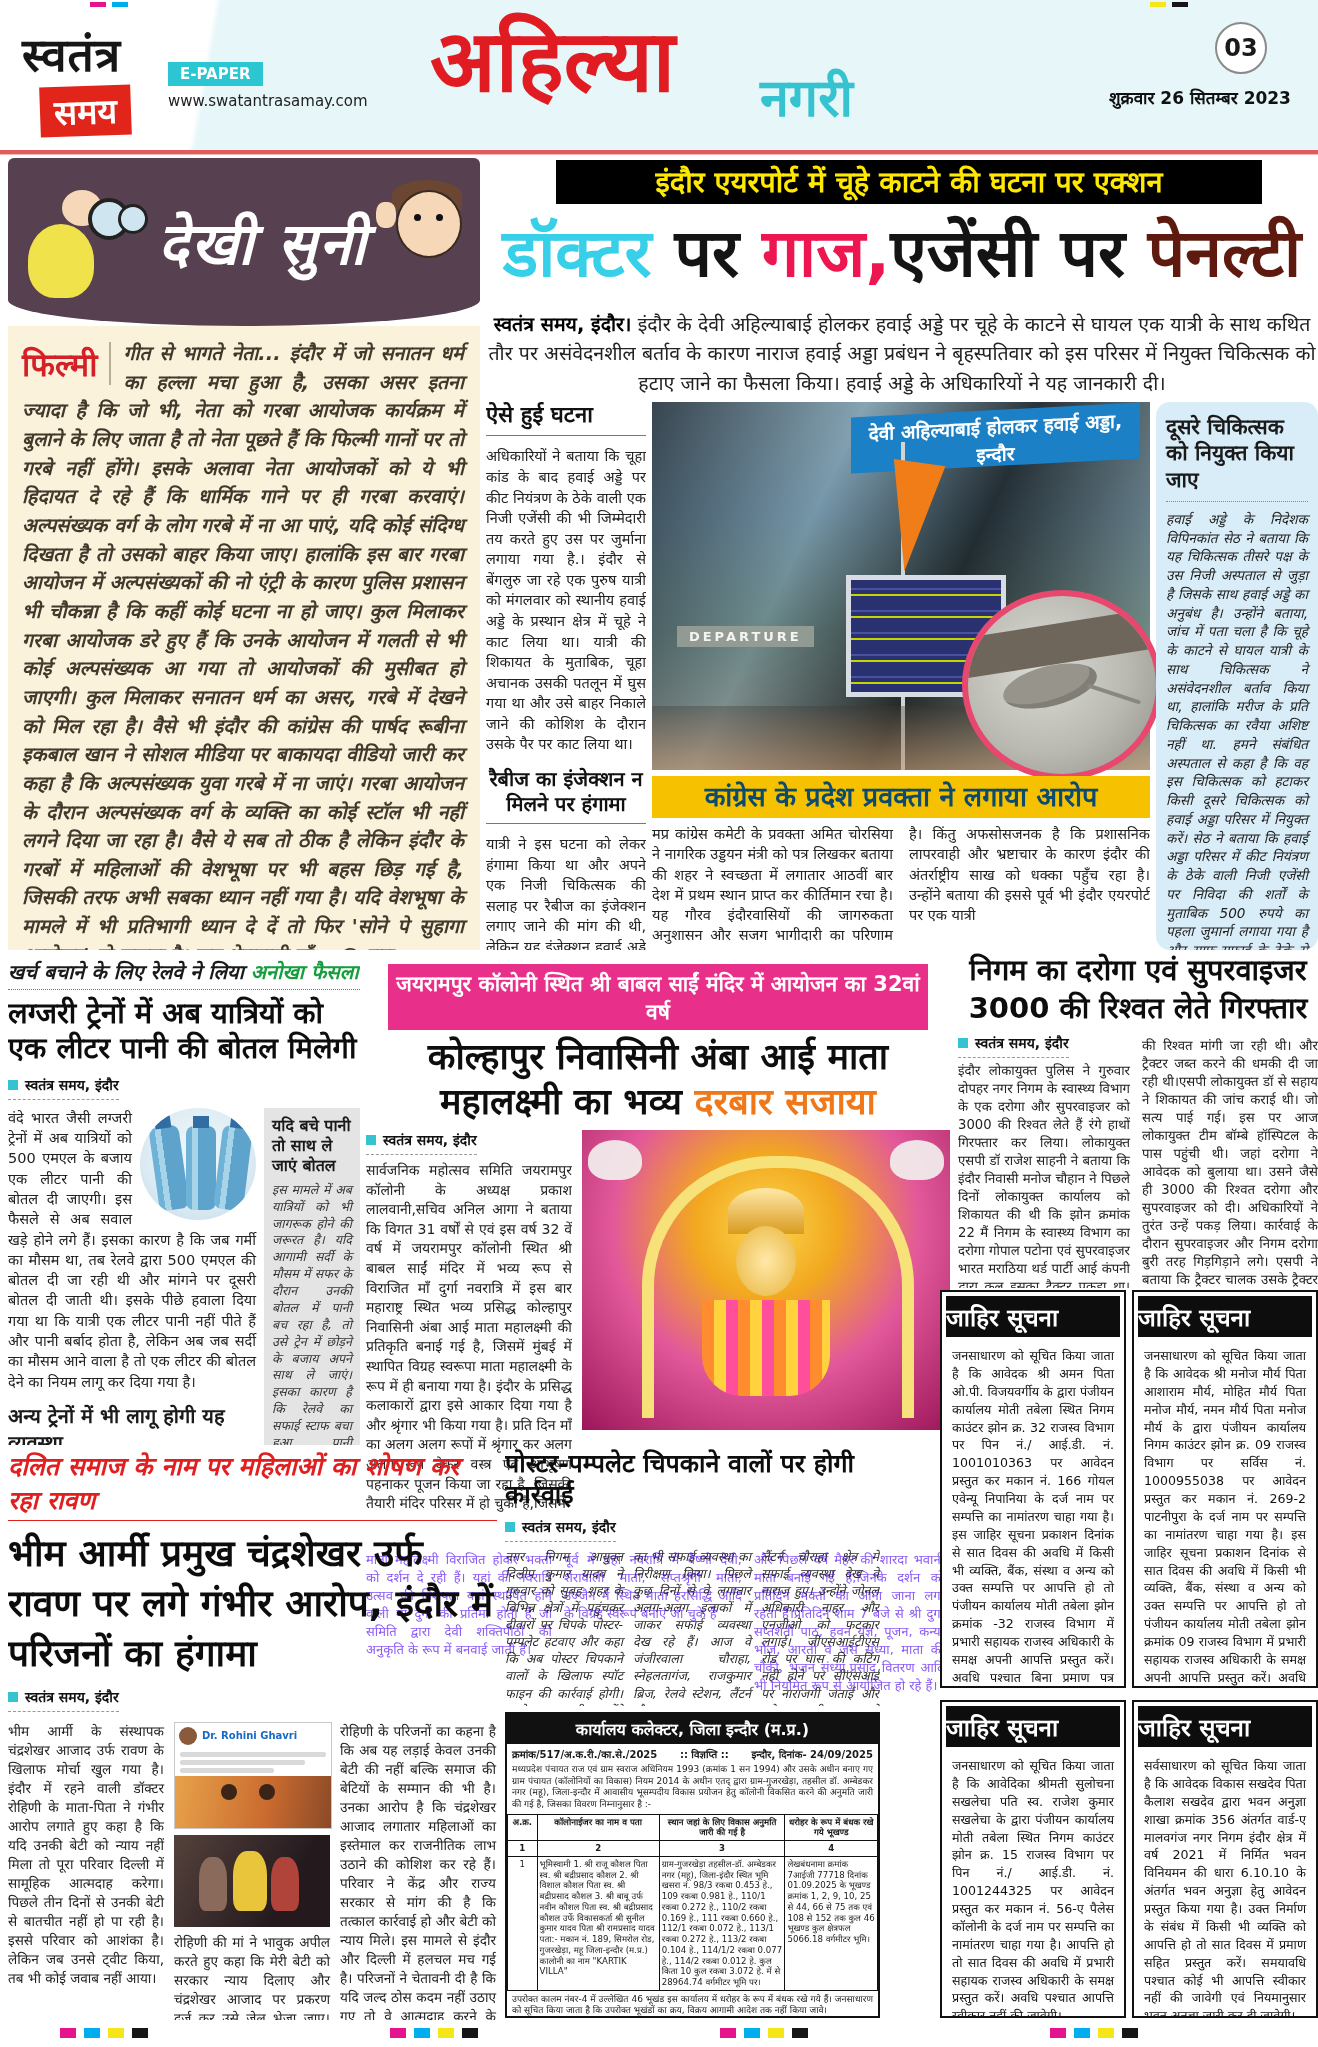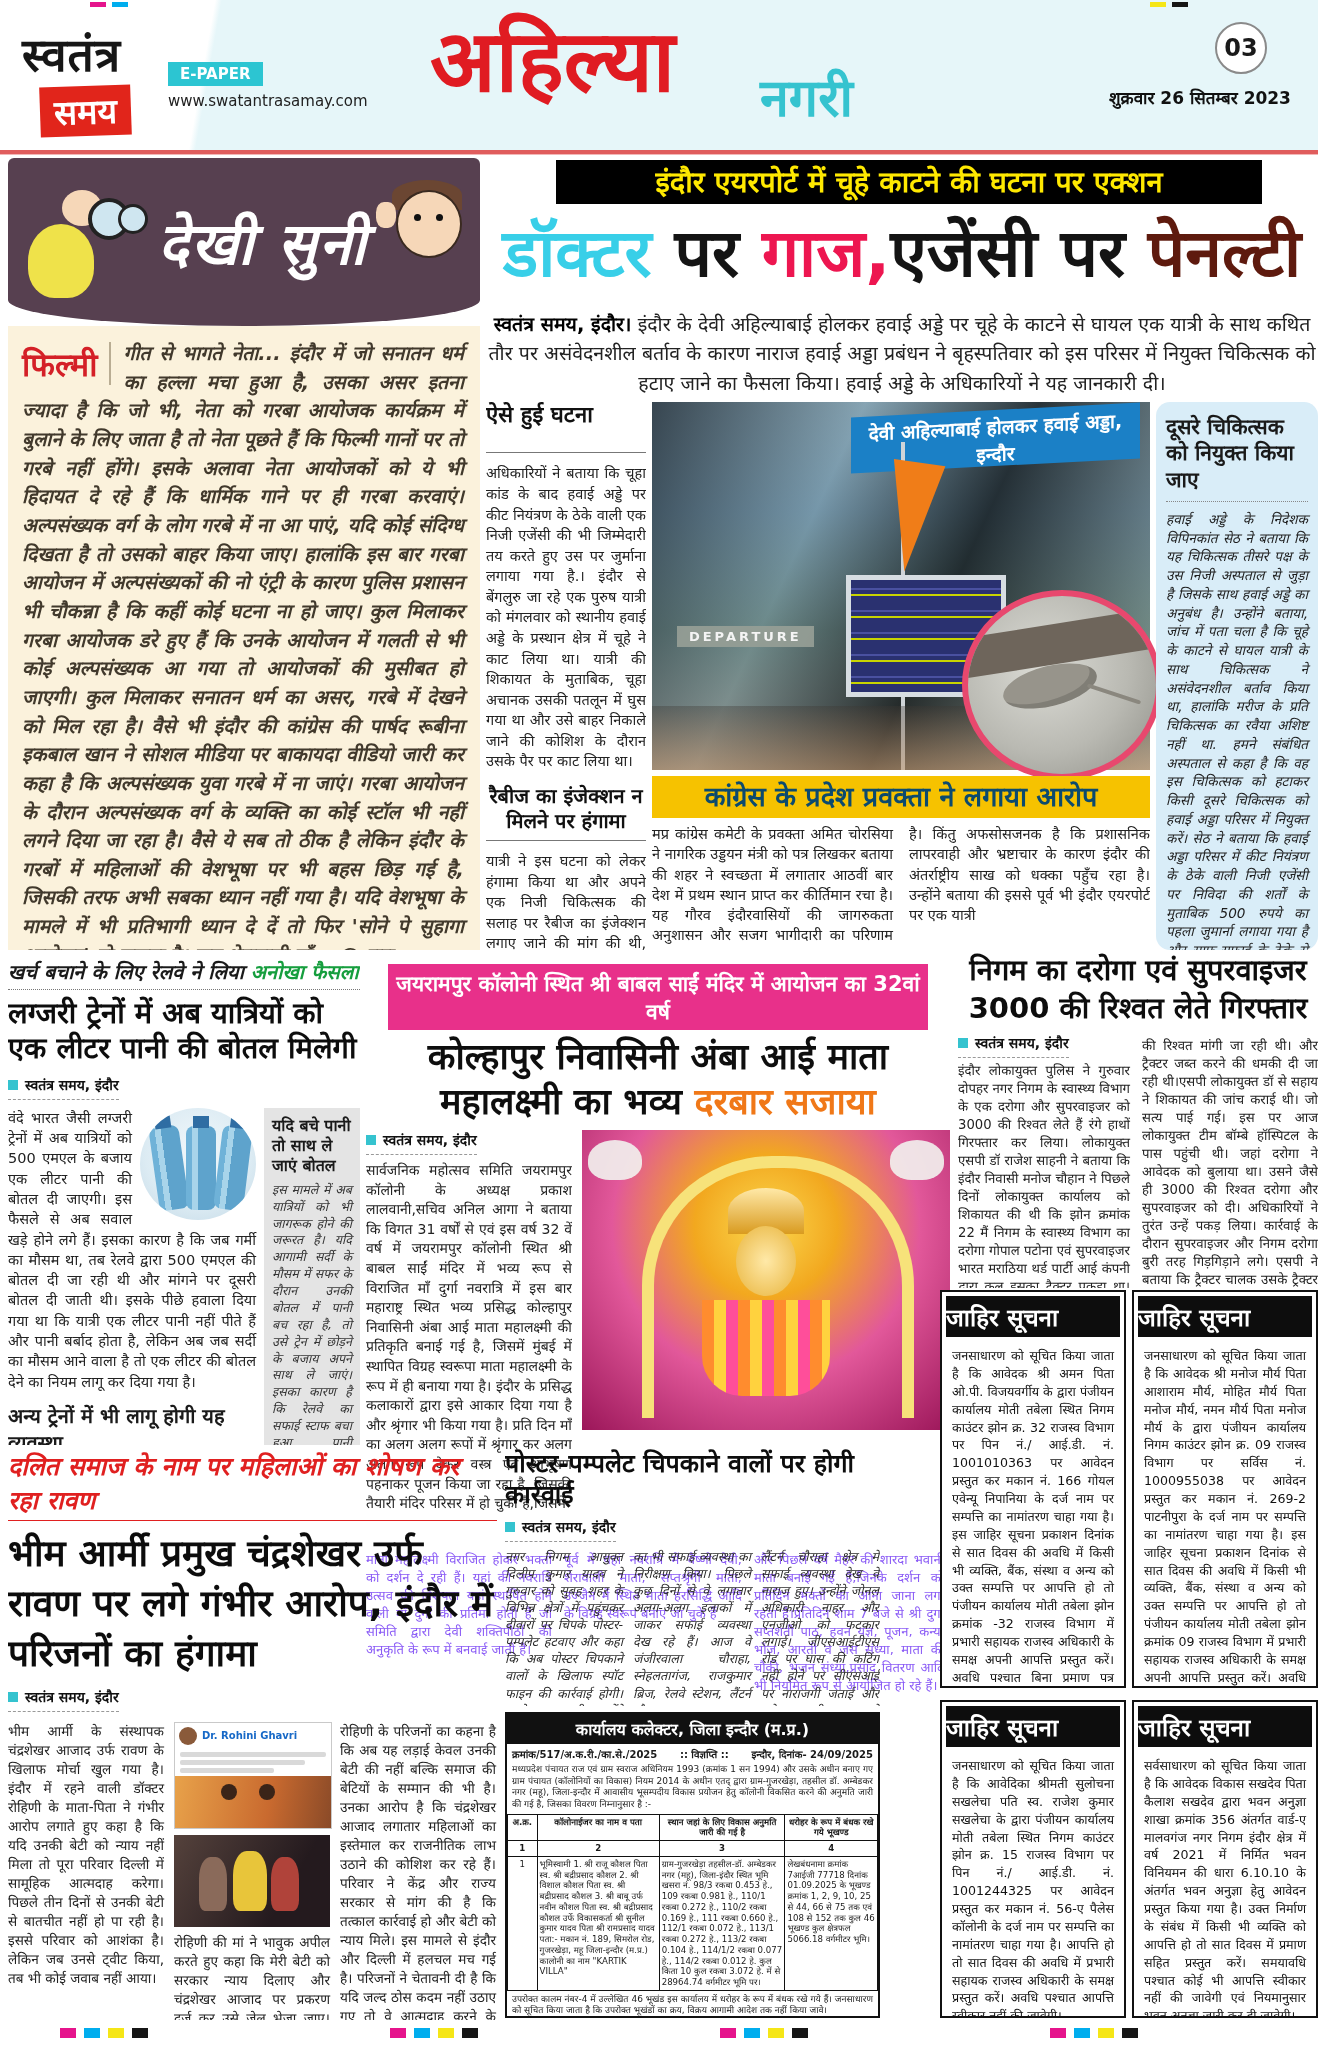--- a/index.html
+++ b/index.html
@@ -43,21 +43,21 @@
   .ds-text{font-size:19.5px;line-height:1.47;font-weight:bold;font-style:italic;color:#41392c;}
 
   
   .kicker-black{left:556px;top:160px;width:706px;height:44px;background:#000;color:#ffe900;
                 font-size:29px;font-weight:bold;text-align:center;line-height:44px;}
   .lead-head{left:486px;top:208px;width:832px;height:94px;font-size:66px;font-weight:bold;text-align:center;line-height:92px;white-space:nowrap;}
   .lh-cyan{color:#38cfe8;} .lh-black{color:#141414;} .lh-pink{color:#ed1650;} .lh-maroon{color:#5e1a0e;}
   .lead-lede{left:486px;top:310px;width:832px;height:86px;font-size:19.5px;line-height:1.5;color:#222;text-align:center;}
   .lead-dateline{font-weight:bold;color:#000;}
   .colA{left:486px;top:402px;width:160px;height:548px;}
-  .subhead1{font-size:22px;font-weight:bold;color:#111;border-bottom:1px solid #777;padding-bottom:24px;margin:0 0 10px 0;line-height:1.2;}
+  .subhead1{font-size:22px;font-weight:bold;color:#111;border-bottom:1px solid #777;padding-bottom:7px;margin:0 0 10px 0;line-height:1.2;}
   .colA p{font-size:14.5px;line-height:1.42;margin:0 0 12px 0;color:#222;}
   .subhead2{font-size:20px;font-weight:bold;color:#111;text-align:center;border-bottom:1px solid #777;padding-bottom:6px;margin:6px 0 10px 0;line-height:1.25;}
 
   
   #airport{left:652px;top:402px;width:498px;height:368px;background:linear-gradient(180deg,#bcd9e4 0%,#9cc0d2 30%,#8ca897 62%,#c3b5a2 100%);overflow:hidden;}
   #airport .glass{position:absolute;inset:0;background:linear-gradient(115deg,rgba(18,28,38,.78) 0%,rgba(70,100,120,.45) 32%,rgba(8,14,18,.82) 58%,rgba(130,160,170,.35) 100%);}
   #airport .sign{position:absolute;left:40%;top:8px;width:58%;height:56px;background:#1b80c6;transform:skewY(-3deg);
                  color:#fff;font-weight:bold;font-size:19px;text-align:center;line-height:1.4;padding-top:4px;box-sizing:border-box;}
   #airport .flag{position:absolute;left:47%;top:60px;width:0;height:0;border-top:110px solid #f07d18;border-left:26px solid transparent;border-right:26px solid transparent;transform:rotate(8deg);}
   #airport .pole{position:absolute;left:50%;top:40px;width:4px;height:330px;background:#cfd4d8;}

